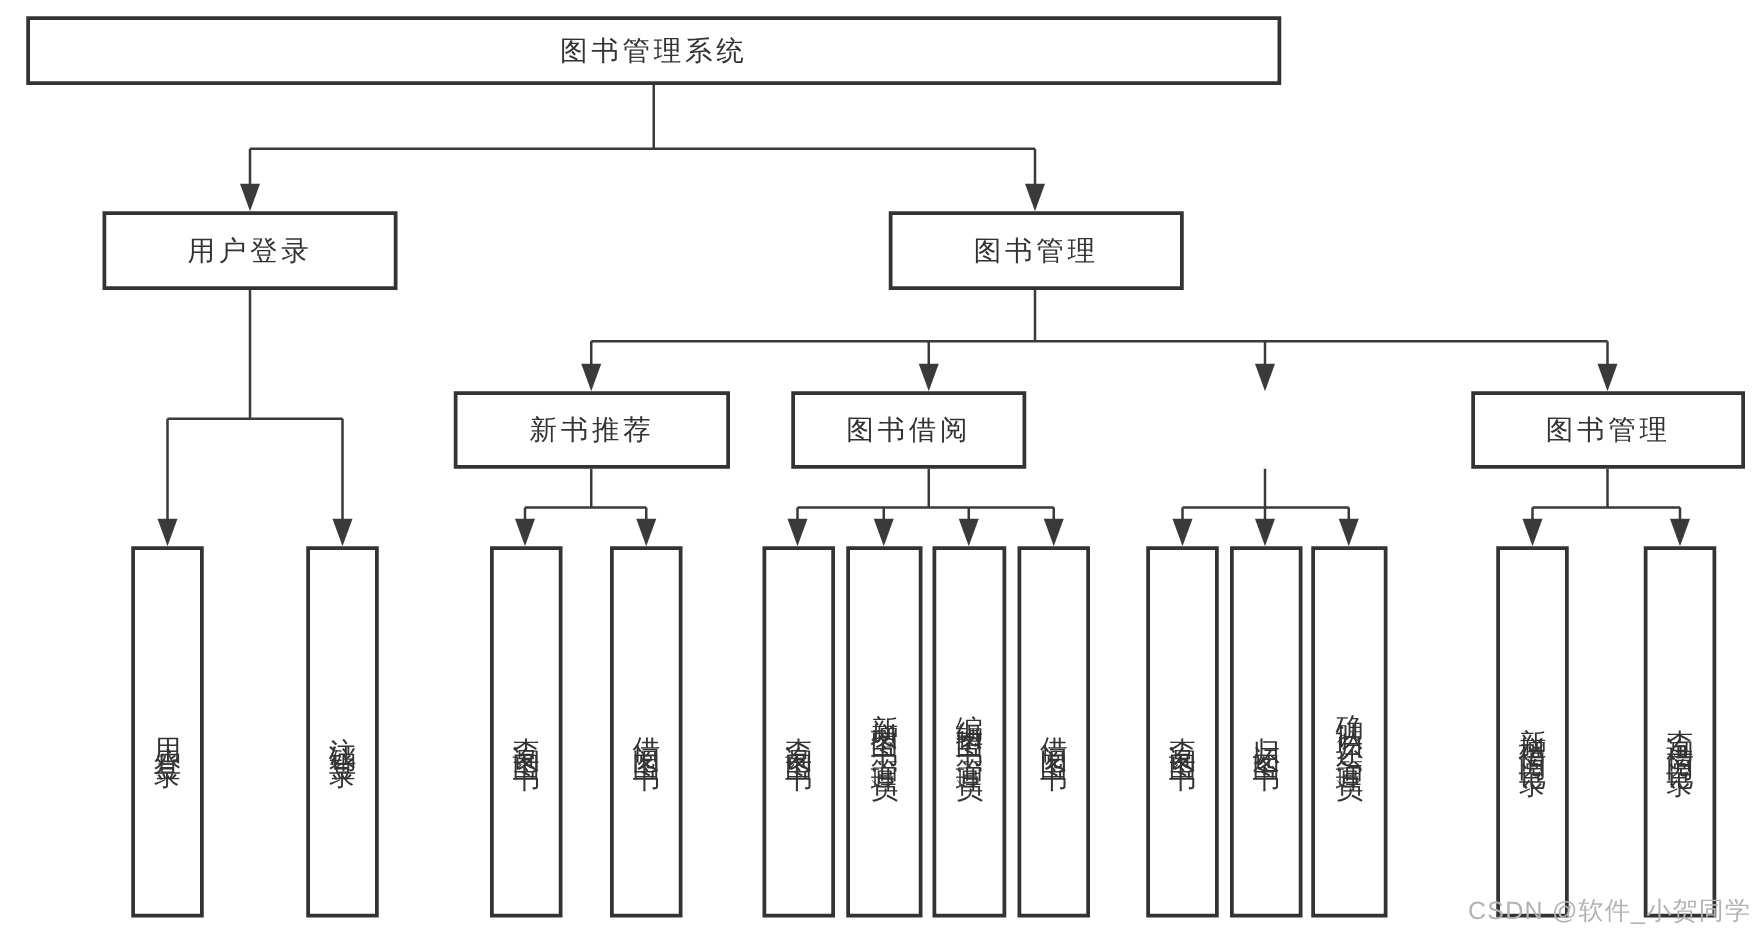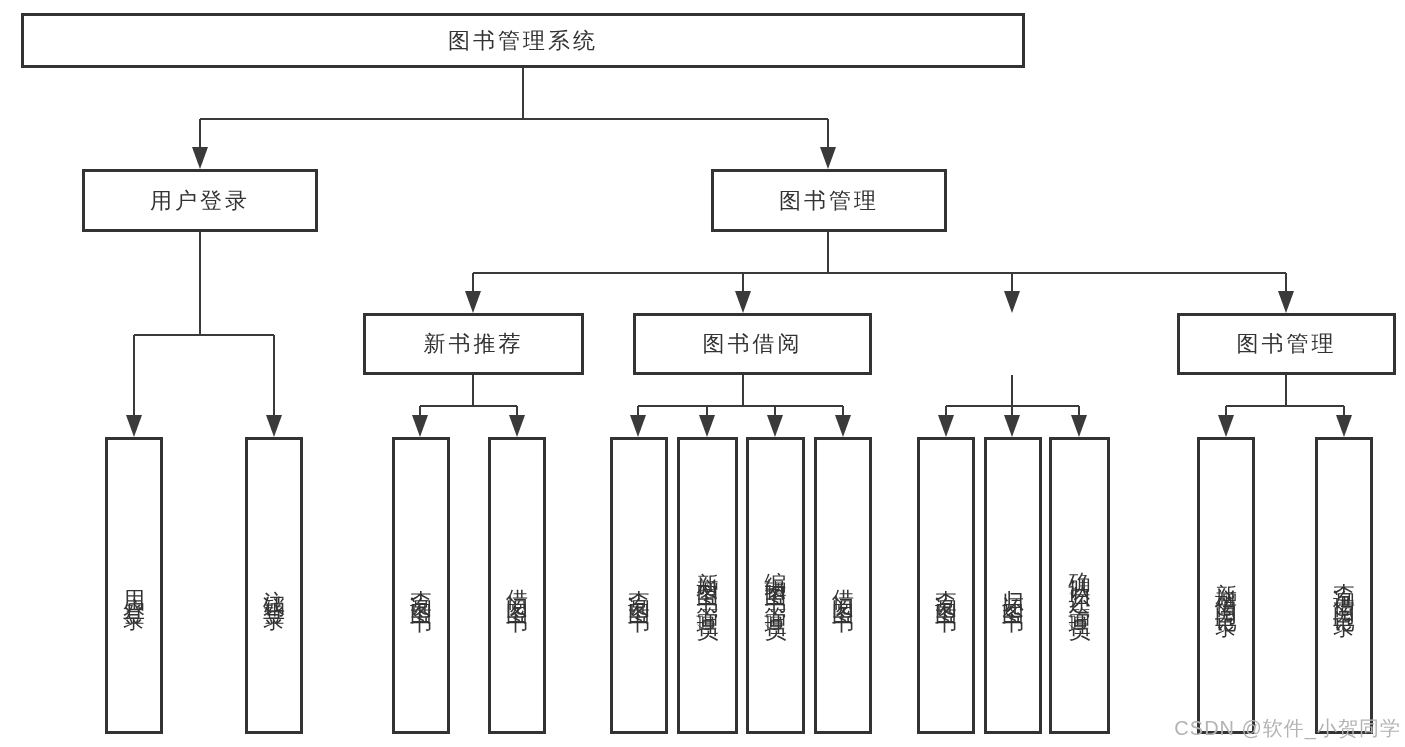--- a/index.html
+++ b/index.html
@@ -85,21 +85,21 @@
   <div class="hbox" style="left:82px;top:169px;width:236px;height:63px">
     <span class="lbl">用户登录</span>
   </div>
   <div class="hbox" style="left:711px;top:169px;width:236px;height:63px">
     <span class="lbl">图书管理</span>
   </div>
 
   <div class="hbox" style="left:363px;top:313px;width:221px;height:62px">
     <span class="lbl">新书推荐</span>
   </div>
-  <div class="hbox" style="left:633px;top:313px;width:239px;height:62px">
+  <div class="hbox" style="left:633px;top:313px;width:188px;height:62px">
     <span class="lbl">图书借阅</span>
   </div>
   <div class="hbox" style="left:1177px;top:313px;width:219px;height:62px">
     <span class="lbl">图书管理</span>
   </div>
 
   <div class="vbox" style="left:105px;top:437px;width:58px;height:297px">
     <span class="lbl">用户登录</span>
   </div>
   <div class="vbox" style="left:245px;top:437px;width:58px;height:297px">

